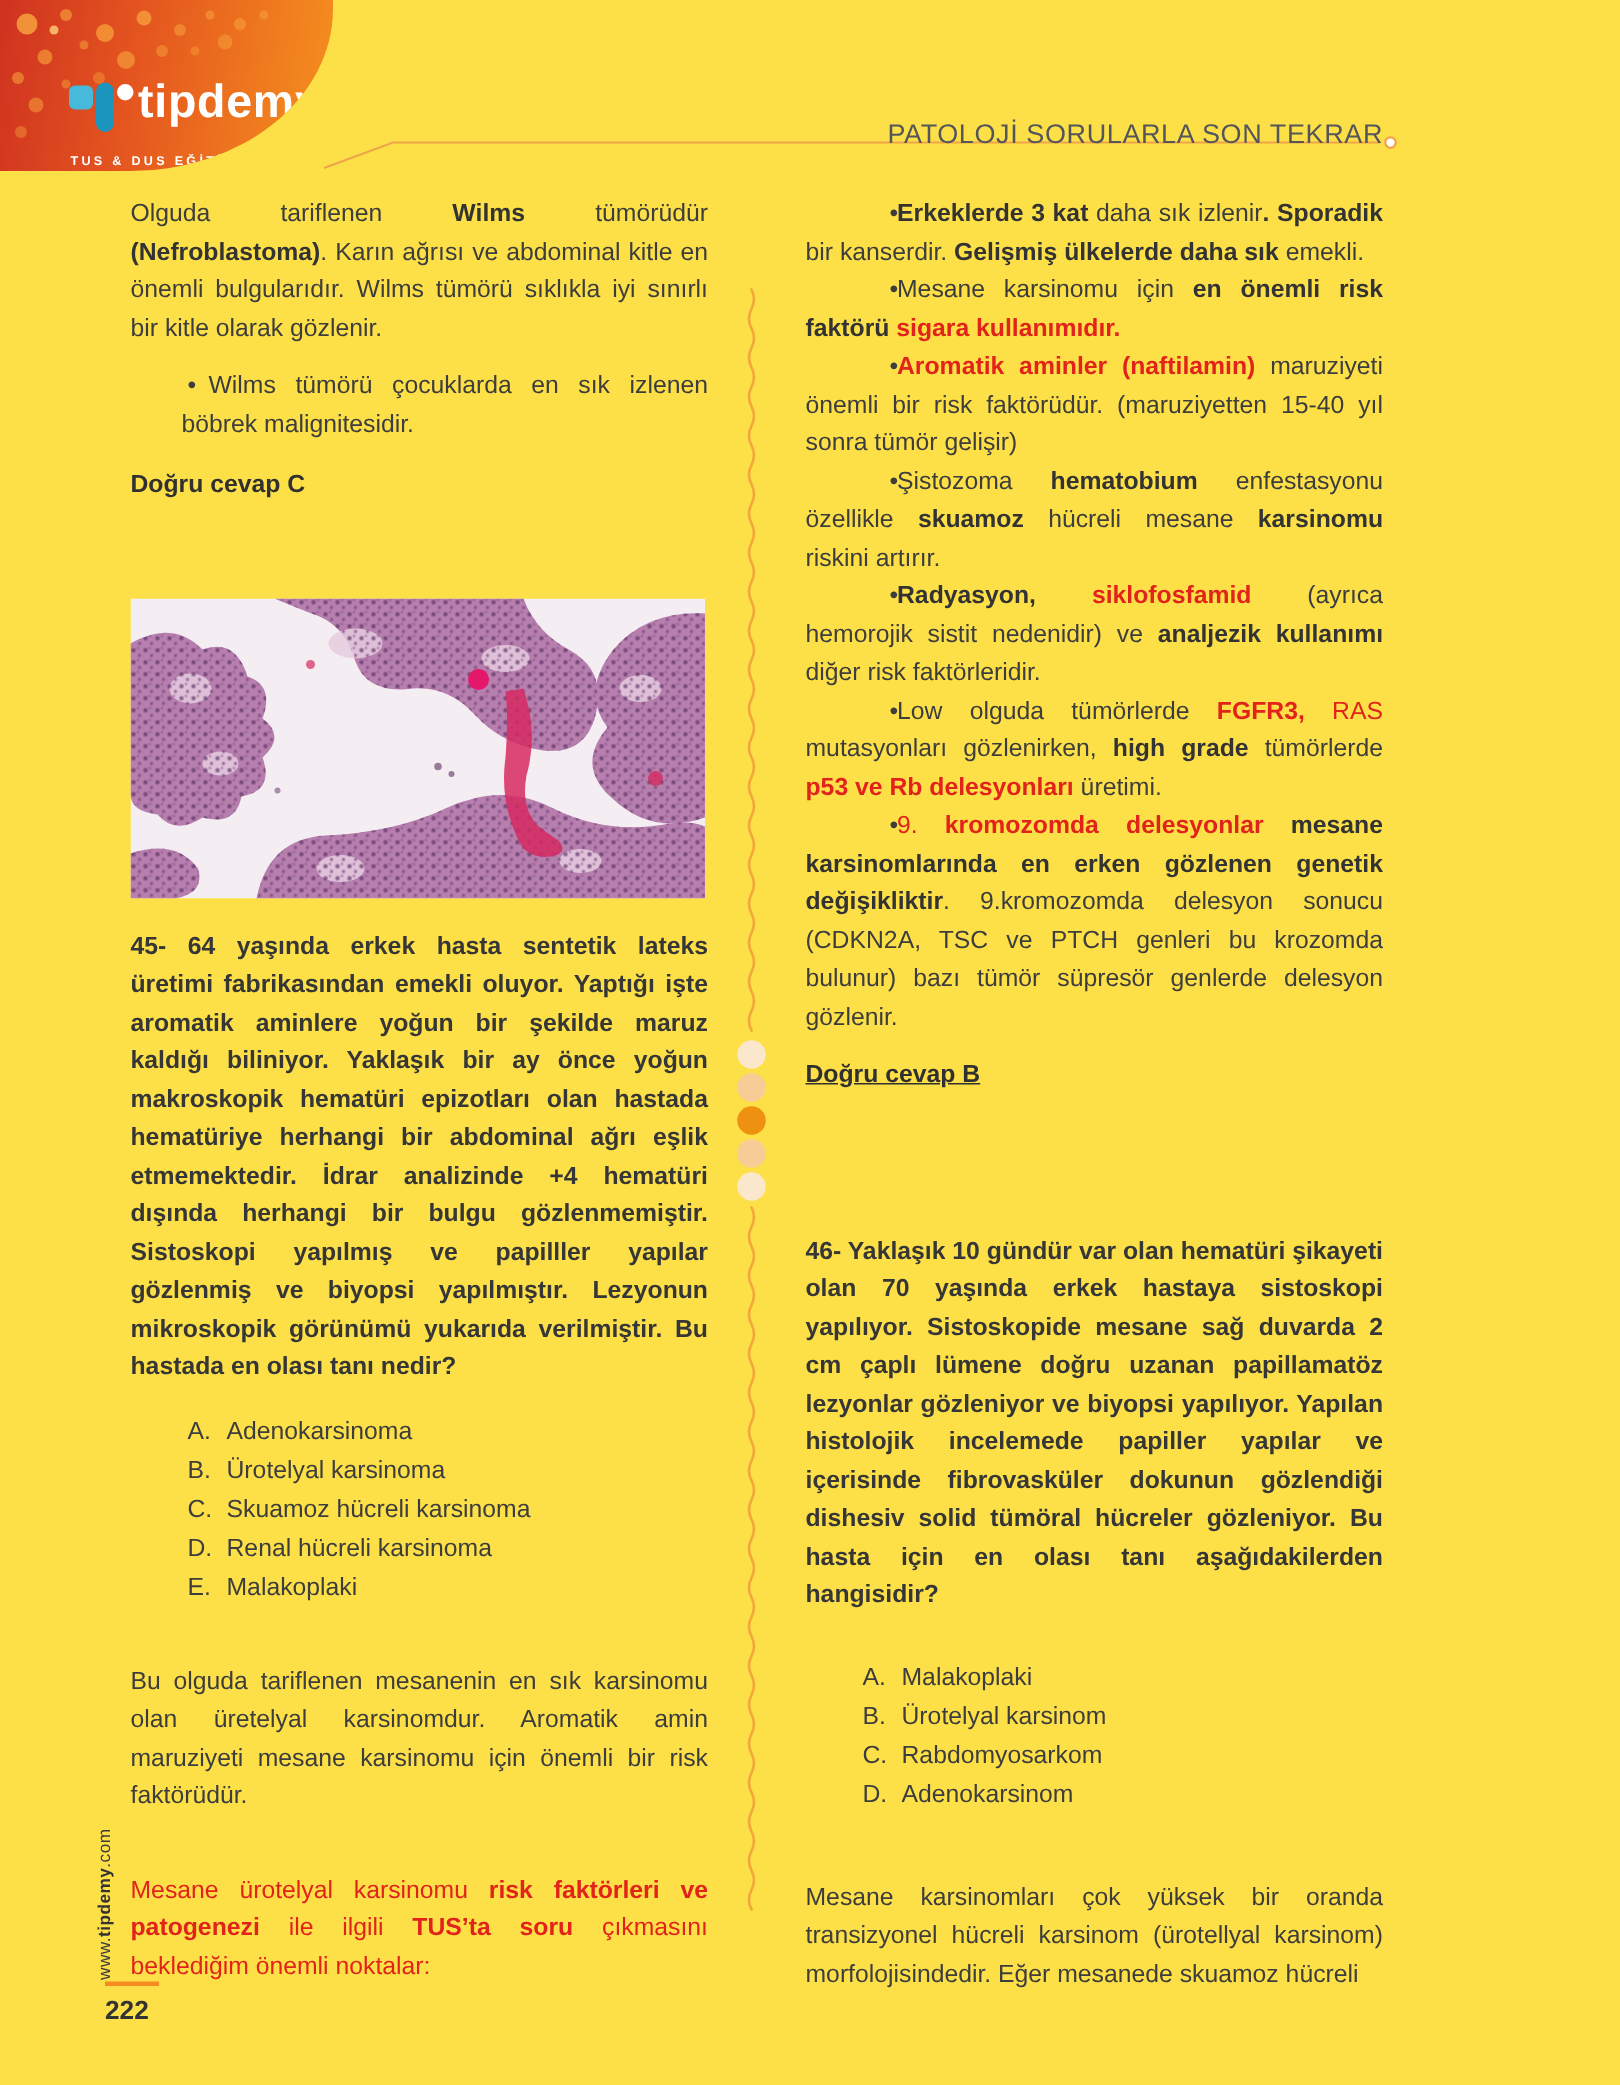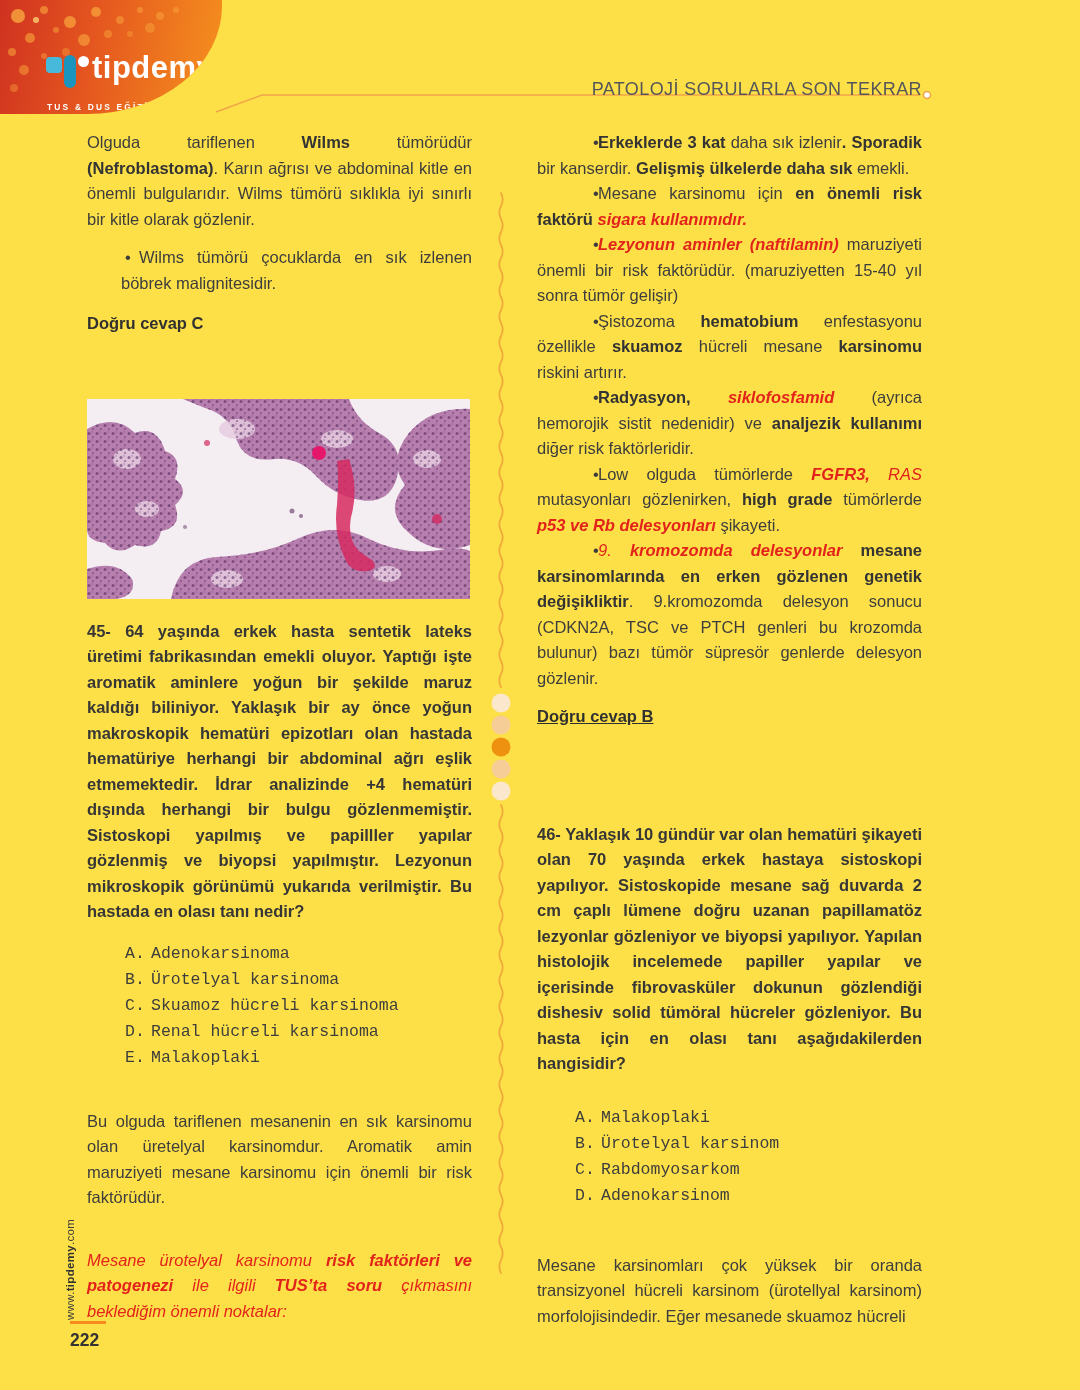--- a/index.html
+++ b/index.html
@@ -1,19 +1,19 @@
 <!DOCTYPE html>
 <html lang="tr" style="--red: #e2231b; --wave: #f2a93b; --circle-light: #fbe7cb; --circle-mid: #f6cd97; --circle-dark: #ee9111; --line-orange: #f0a44a; --footer-orange: #f68b1f; --banner-from: #cf3220; --banner-to: #f6921e; --logo-teal: #1b94be; --header-gray: #55565a;"><head>
 <meta charset="utf-8">
 <style>
   html,body{margin:0;padding:0;background:#ffffff;}
   .page{position:relative;width:1080px;height:1390px;background:#fde047;overflow:hidden;
         font-family:"Liberation Sans",sans-serif;color:#3d3d3d;font-size:16.5px;line-height:25.5px;}
   .b{font-weight:700;color:#333;}
-  .r{color:var(--red,#e2231b);font-style:italic;}
+  .r{color:var(--red,#e2231b);}
   .r.b{color:var(--red,#e2231b);}
   .j{text-align:justify;}
   p{margin:0;}
 
   
   .banner{position:absolute;left:0;top:0;width:222px;height:114px;overflow:hidden;
           background:linear-gradient(100deg,#cf3220 0%,#e4551f 40%,#f6921e 100%);
           border-bottom-right-radius:135px 108px;}
   .banner-dots{position:absolute;left:0;top:0;}
   .mark{position:absolute;left:46px;top:55px;width:44px;height:35px;}
@@ -34,21 +34,21 @@
   .hang{padding-left:34px;text-indent:2px;margin-top:13px;}
   .hang .blt{width:16px;}
   .blt{display:inline-block;}
   .bp{text-indent:28px;}
   .bp .blt{width:33px;}
   .answer{font-weight:700;color:#303030;margin-top:15px;}
   .figure{display:block;margin-top:62px;width:383px;height:200px;}
   .qp{margin-top:20px;}
   .qp .b{color:#363636;}
   .opts{margin-top:16px;}
-  .opt{padding-left:38px;line-height:26px;font-family:Liberation Mono, monospace;}
+  .opt{padding-left:38px;line-height:26px;}
   .letter{display:inline-block;width:26px;}
   .p-after-opts{margin-top:38px;}
   .p-red{margin-top:37px;}
   .answer-b{margin-top:13px;text-decoration:underline;}
   .q46{margin-top:92px;}
   .opts-46{margin-top:28px;}
   .p-bottom{margin-top:44px;}
 
   
   .divider-svg{position:absolute;left:0;top:0;pointer-events:none;}
@@ -184,24 +184,24 @@
       </div>
     </div>
 
     <p class="j p-after-opts"><span>Bu olguda tariflenen mesanenin en sık karsinomu olan üretelyal karsinomdur. Aromatik amin maruziyeti mesane karsinomu için önemli bir risk faktörüdür.</span></p>
     <p class="j p-red"><span class="r">Mesane ürotelyal karsinomu </span><span class="b r">risk faktörleri ve patogenezi</span><span class="r"> ile ilgili </span><span class="b r">TUS’ta soru</span><span class="r"> çıkmasını beklediğim önemli noktalar:</span></p>
   </div>
 
   <div class="col col-right">
     <p class="j bp"><span class="blt">•</span><span class="b">Erkeklerde 3 kat</span><span> daha sık izlenir</span><span class="b">. </span><span class="b">Sporadik</span><span> bir kanserdir. </span><span class="b">Gelişmiş ülkelerde daha sık</span><span> emekli.</span></p>
     <p class="j bp"><span class="blt">•</span><span>Mesane karsinomu için </span><span class="b">en önemli risk faktörü </span><span class="b r">sigara kullanımıdır.</span></p>
-    <p class="j bp"><span class="blt">•</span><span class="b r">Lezyonun aminler (naftilamin)</span><span> maruziyeti önemli bir risk faktörüdür. (maruziyetten 15-40 yıl sonra tümör gelişir)</span></p>
+    <p class="j bp"><span class="blt">•</span><span class="b r">Aromatik aminler (naftilamin)</span><span> maruziyeti önemli bir risk faktörüdür. (maruziyetten 15-40 yıl sonra tümör gelişir)</span></p>
     <p class="j bp"><span class="blt">•</span><span>Şistozoma </span><span class="b">hematobium</span><span> enfestasyonu özellikle </span><span class="b">skuamoz</span><span> hücreli mesane </span><span class="b">karsinomu</span><span> riskini artırır.</span></p>
     <p class="j bp"><span class="blt">•</span><span class="b">Radyasyon,</span><span> </span><span class="b r">siklofosfamid</span><span> (ayrıca hemorojik sistit nedenidir) ve </span><span class="b">analjezik kullanımı</span><span> diğer risk faktörleridir.</span></p>
-    <p class="j bp"><span class="blt">•</span><span>Low olguda tümörlerde </span><span class="b r">FGFR3,</span><span> </span><span class="r">RAS</span><span> mutasyonları gözlenirken, </span><span class="b">high grade</span><span> tümörlerde </span><span class="b r">p53 ve Rb delesyonları</span><span> şikayeti.</span></p>
+    <p class="j bp"><span class="blt">•</span><span>Low olguda tümörlerde </span><span class="b r">FGFR3,</span><span> </span><span class="r">RAS</span><span> mutasyonları gözlenirken, </span><span class="b">high grade</span><span> tümörlerde </span><span class="b r">p53 ve Rb delesyonları</span><span> üretimi.</span></p>
     <p class="j bp"><span class="blt">•</span><span class="r">9. </span><span class="b r">kromozomda delesyonlar</span><span> </span><span class="b">mesane karsinomlarında en erken gözlenen genetik değişikliktir</span><span>. 9.kromozomda delesyon sonucu (CDKN2A, TSC ve PTCH genleri bu krozomda bulunur) bazı tümör süpresör genlerde delesyon gözlenir.</span></p>
 
     <p class="answer answer-b">Doğru cevap B</p>
 
     <p class="j qp q46"><span class="b">46- Yaklaşık 10 gündür var olan hematüri şikayeti olan 70 yaşında erkek hastaya sistoskopi yapılıyor. Sistoskopide mesane sağ duvarda 2 cm çaplı lümene doğru uzanan papillamatöz lezyonlar gözleniyor ve biyopsi yapılıyor. Yapılan histolojik incelemede papiller yapılar ve içerisinde fibrovasküler dokunun gözlendiği dishesiv solid tümöral hücreler gözleniyor. Bu hasta için en olası tanı aşağıdakilerden hangisidir?</span></p>
 
     <div class="opts opts-46">
       <div class="opt">
         <span class="letter">A.</span><span>Malakoplaki</span>
       </div>

